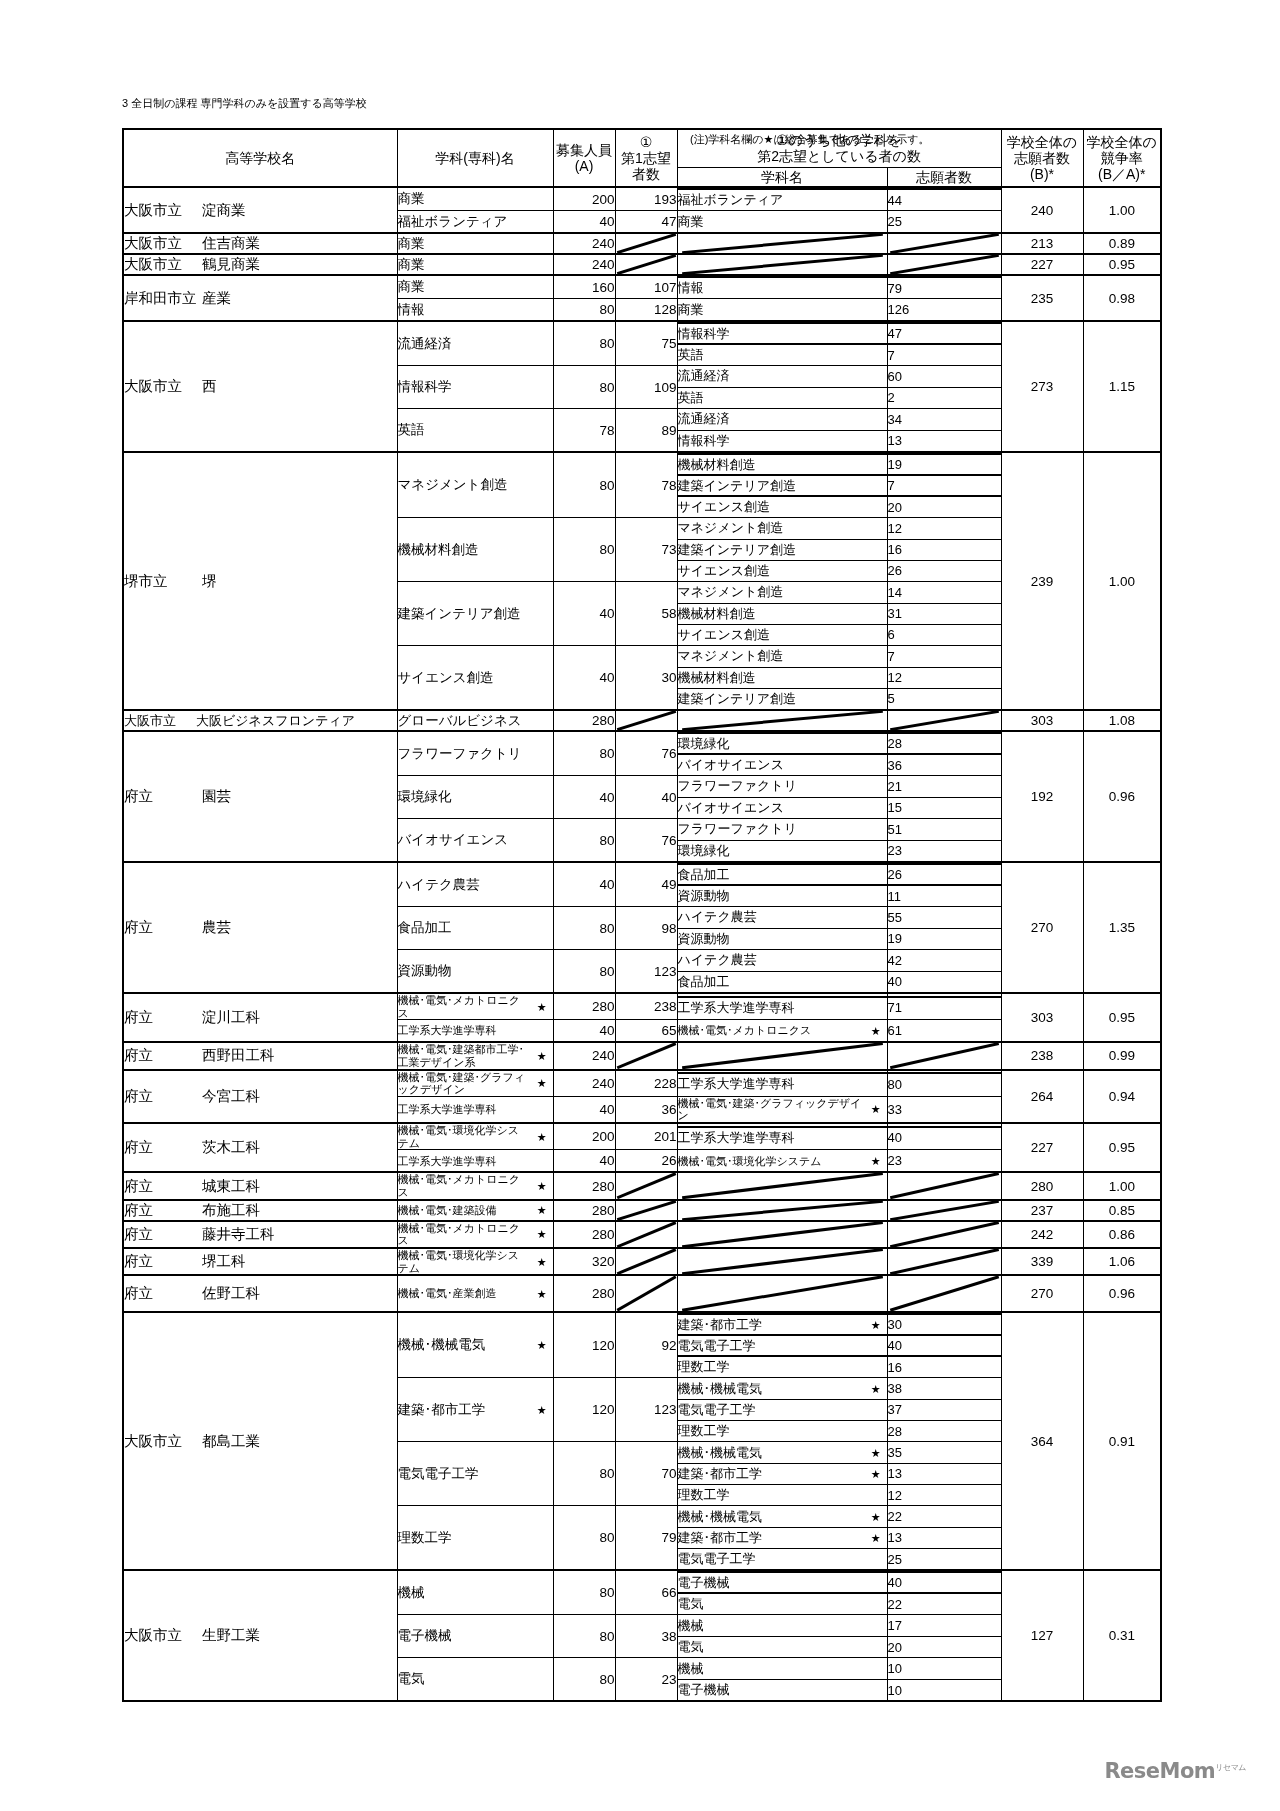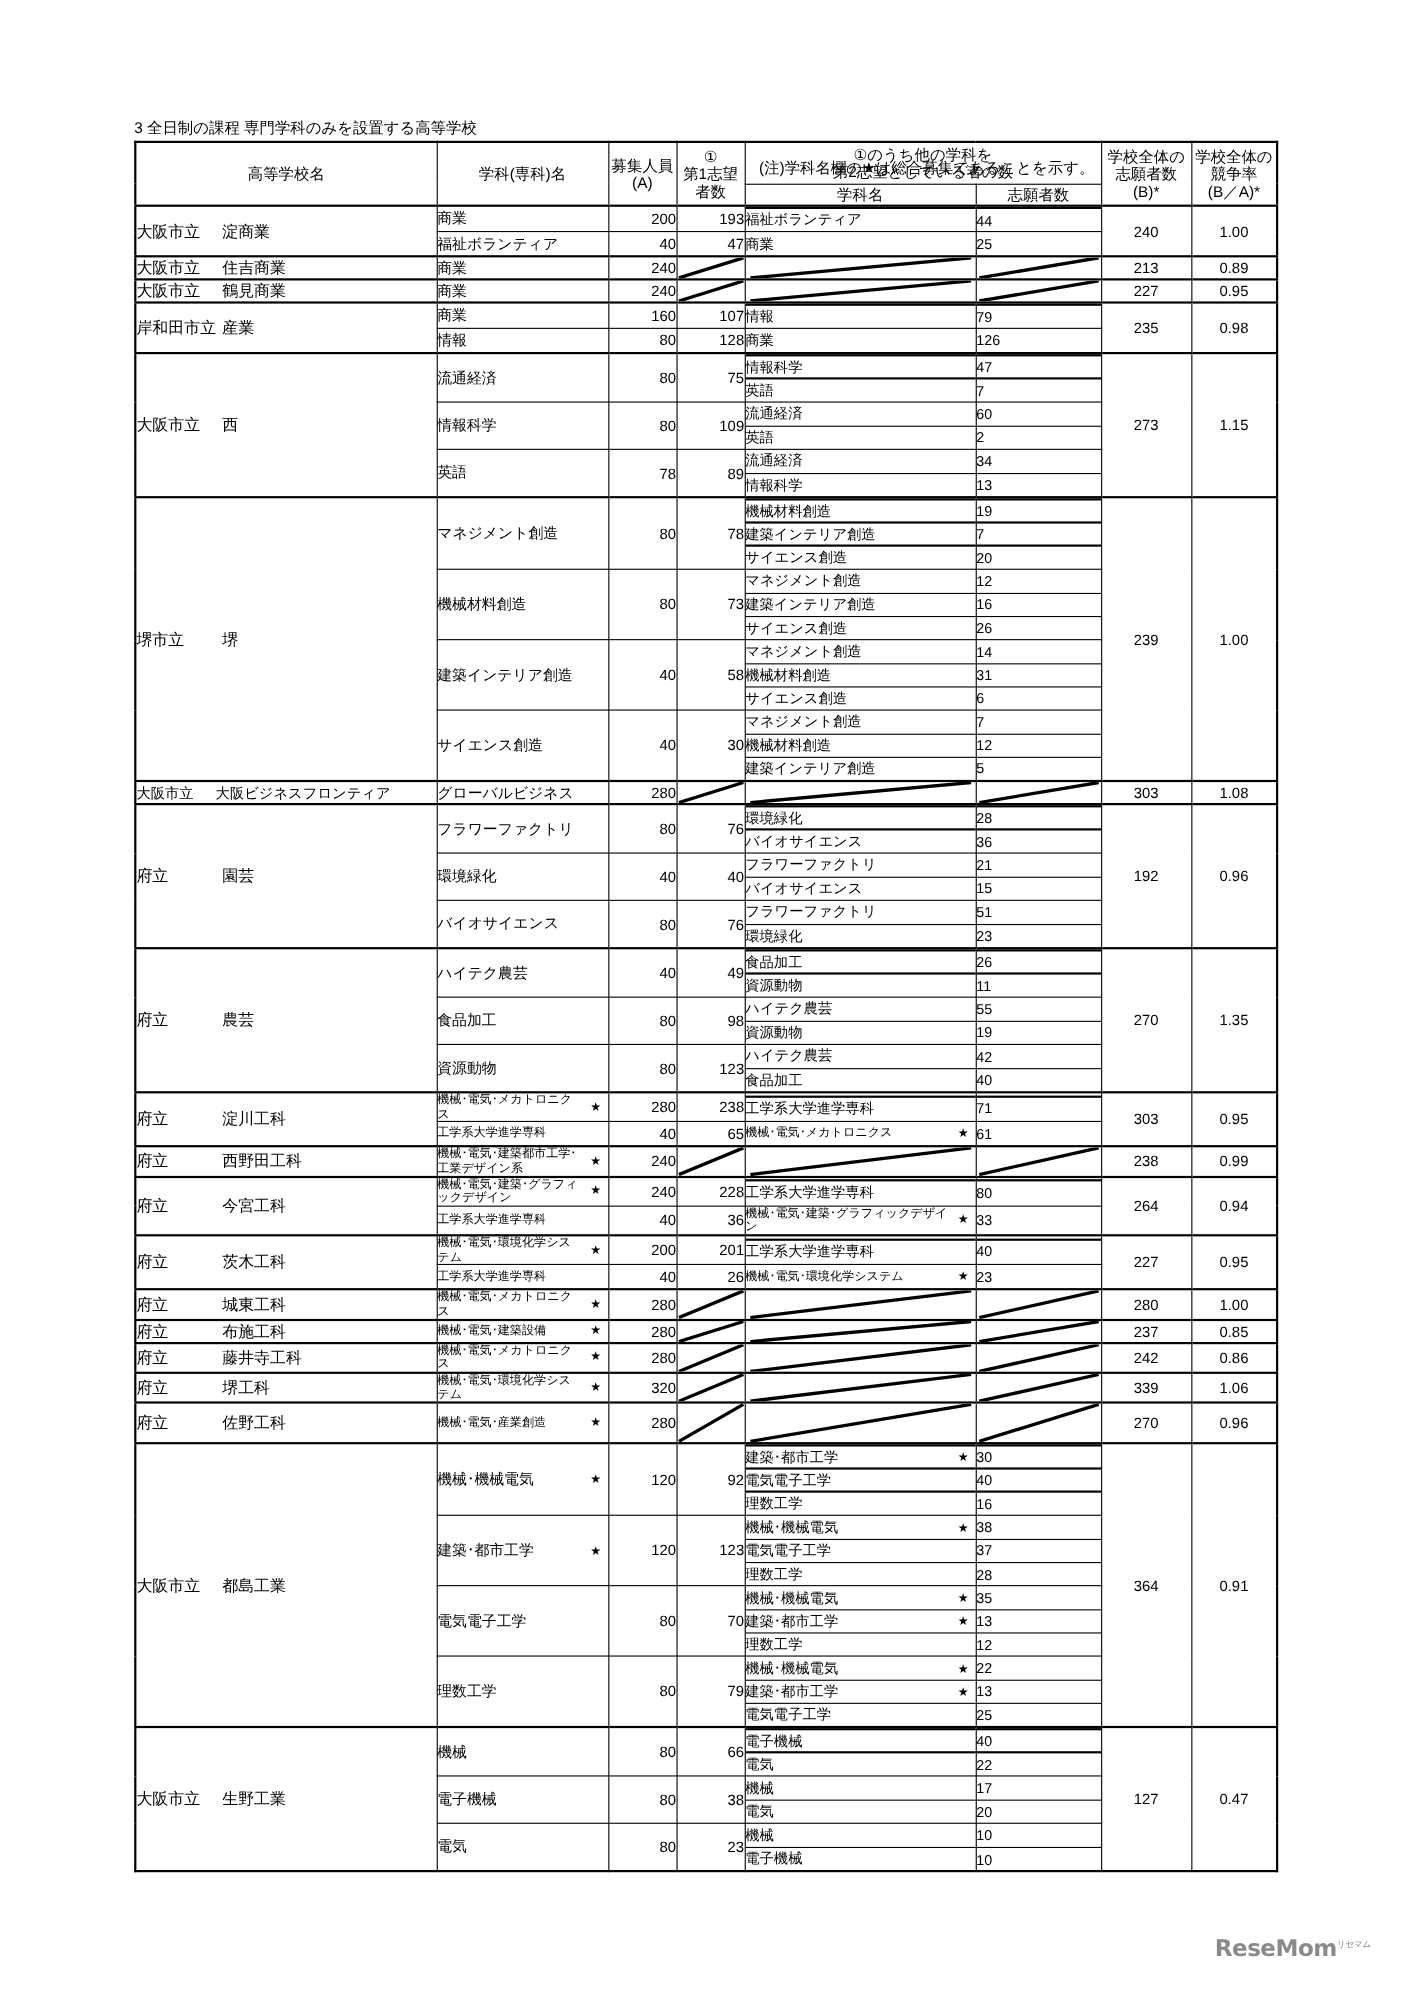--- a/index.html
+++ b/index.html
@@ -15,23 +15,23 @@
   }
   .page {
     position: relative;
     width: 1280px;
     height: 1811px;
     background: #fff;
     overflow: hidden;
   }
   .title-row {
     position: absolute;
-    top: 108px; left: 0; width: 1089px;
+    top: 96px; left: 0; width: 1089px;
     height: 22px;
-    font-size: 14px;
+    font-size: 11px;
   }
   .title-left {
     position: absolute; left: 122px; top: 0;
     white-space: nowrap;
   }
   .title-right {
     position: absolute; left: 690px; top: 0;
     white-space: nowrap;
     margin-top: 36px;
   }
@@ -1233,21 +1233,21 @@
                 <tr>
                   <td class="sub-num">40</td>
                 </tr>
                 <tr>
                   <td class="sub-num">22</td>
                 </tr>
               </tbody>
             </table>
           </td>
           <td class="tot" rowspan="3">127</td>
-          <td class="ratio" rowspan="3">0.47</td>
+          <td class="ratio" rowspan="3">0.31</td>
         </tr>
         <tr>
           <td class="dept" style="height: 42px;"><span>電子機械</span></td>
           <td class="num">80</td>
           <td class="num">38</td>
           <td class="nopad">
             <table class="sub">
               <tbody>
                 <tr>
                   <td class="sub-name"><span>機械</span></td>

